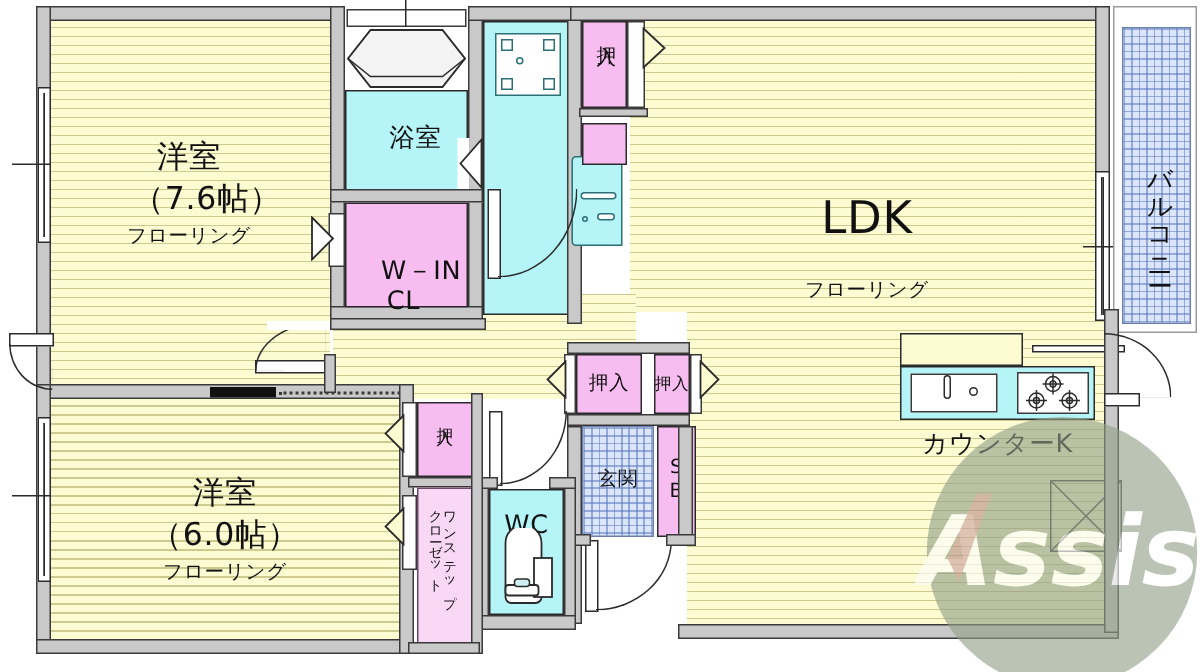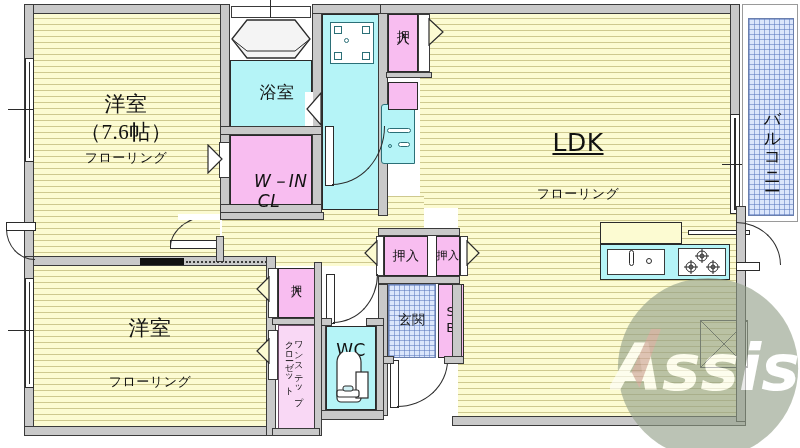--- a/index.html
+++ b/index.html
@@ -135,21 +135,21 @@
   <div class="floor" style="left:316px;top:196px;width:108px;height:70px;"></div>
   <div class="floor" style="left:222px;top:196px;width:110px;height:70px;"></div>
 
   <div class="wall" style="left:24px;top:4px;width:204px;height:10px;"></div>
   <div class="wall" style="left:24px;top:4px;width:10px;height:262px;"></div>
 
   <div class="win win-v" style="left:25px;top:58px;width:9px;height:104px;"></div>
   <div class="abs" style="left:8px;top:109px;width:26px;height:0;border-top:1px solid #2b2b2b;"></div>
 
   <div class="lbl big" style="left:58px;top:92px;width:136px;">洋室</div>
-  <div class="lbl big" style="left:48px;top:120px;width:156px;font-family:Liberation Serif, serif;">（7.6帖）</div>
+  <div class="lbl big" style="left:60px;top:120px;width:156px;">（7.6帖）</div>
   <div class="lbl sm" style="left:48px;top:150px;width:156px;">フローリング</div>
 
   <div class="wall" style="left:220px;top:4px;width:10px;height:210px;"></div>
   <div class="wall" style="left:312px;top:4px;width:10px;height:210px;"></div>
   <div class="wall" style="left:220px;top:204px;width:102px;height:10px;"></div>
 
   <div class="white-box" style="left:231px;top:6px;width:80px;height:12px;"></div>
   <div class="abs" style="left:270px;top:0px;width:0;height:18px;border-left:1px solid #2b2b2b;"></div>
 
   <div class="white-box" style="left:231px;top:18px;width:80px;height:42px;border:none;background:transparent;">
@@ -164,21 +164,21 @@
 
   <div class="white-box" style="left:305px;top:92px;width:8px;height:34px;border:none;background:#fff;">
     <svg width="18" height="34" viewBox="0 0 18 34" style="position:absolute;left:0;top:0;">
       <polygon points="16,1 2,17 16,33" fill="#fff" stroke="#2b2b2b" stroke-width="1.2"></polygon>
     </svg>
   </div>
 
   <div class="wall" style="left:220px;top:126px;width:102px;height:9px;"></div>
 
   <div class="pink" style="left:230px;top:135px;width:82px;height:70px;"></div>
-  <div class="lbl mid" style="left:230px;top:151px;width:78px;font-style:italic;">
+  <div class="lbl mid" style="left:230px;top:151px;width:78px;">
     <span>W－IN
 CL</span>
   </div>
 
   <div class="white-box" style="left:219px;top:142px;width:11px;height:36px;">
   </div>
   <svg width="18" height="30" viewBox="0 0 18 30" class="abs" style="left:206px;top:144px;">
     <polygon points="2,1 16,15 2,29" fill="#fff" stroke="#2b2b2b" stroke-width="1.2"></polygon>
   </svg>
 
@@ -207,21 +207,21 @@
   <div class="lbl-v sm" style="left:396px;top:20px;">押入</div>
   <div class="white-box" style="left:418px;top:14px;width:12px;height:58px;"></div>
   <svg width="16" height="28" viewBox="0 0 16 28" class="abs" style="left:428px;top:18px;">
     <polygon points="1,1 15,14 1,27" fill="#fcfbd2" stroke="#2b2b2b" stroke-width="1.2"></polygon>
   </svg>
   <div class="wall-thin" style="left:386px;top:72px;width:46px;height:6px;"></div>
 
   <div class="pink" style="left:388px;top:82px;width:30px;height:28px;"></div>
 
   <div class="wall" style="left:730px;top:4px;width:10px;height:210px;"></div>
-  <div class="lbl big" style="left:498px;top:128px;width:160px;font-size:25px;text-decoration:underline;">LDK</div>
+  <div class="lbl big" style="left:498px;top:128px;width:160px;font-size:30px;">LDK</div>
   <div class="lbl sm" style="left:498px;top:186px;width:160px;">フローリング</div>
 
   <div class="win win-v" style="left:730px;top:114px;width:10px;height:100px;"></div>
   <div class="abs" style="left:722px;top:164px;width:28px;height:0;border-top:1px solid #2b2b2b;"></div>
 
   <div class="wall-thin" style="left:742px;top:4px;width:56px;height:218px;background:#ffffff;border:1px solid #9a9a9a;"></div>
   <div class="tile" style="left:748px;top:18px;width:46px;height:198px;"></div>
   <div class="lbl-v mid" style="left:763px;top:100px;">バルコニー</div>
 
   <div class="abs" style="left:600px;top:222px;width:82px;height:22px;background:#fcfbd2;border:1px solid #2b2b2b;"></div>
@@ -240,20 +240,21 @@
       <circle cx="35" cy="19" r="5"></circle>
         <circle cx="35" cy="19" r="2"></circle>
       <line x1="24" y1="1" x2="24" y2="15"></line>
         <line x1="17" y1="8" x2="31" y2="8"></line>
       <line x1="13" y1="12" x2="13" y2="26"></line>
         <line x1="6" y1="19" x2="20" y2="19"></line>
       <line x1="35" y1="12" x2="35" y2="26"></line>
         <line x1="28" y1="19" x2="42" y2="19"></line>
     </g>
   </svg>
+  <div class="lbl mid" style="left:600px;top:286px;width:130px;">カウンターK</div>
 
   <div class="abs" style="left:700px;top:320px;width:48px;height:48px;border:1px solid #4a4a4a;background:transparent;"></div>
   <svg width="48" height="48" viewBox="0 0 48 48" class="abs" style="left:700px;top:320px;">
     <line x1="0" y1="0" x2="48" y2="48" stroke="#4a4a4a" stroke-width="1"></line>
     <line x1="48" y1="0" x2="0" y2="48" stroke="#4a4a4a" stroke-width="1"></line>
   </svg>
 
   <div class="wall" style="left:452px;top:416px;width:294px;height:10px;"></div>
   <div class="wall" style="left:736px;top:206px;width:10px;height:216px;"></div>
 
@@ -312,20 +313,21 @@
   <div class="dark-bar" style="left:140px;top:258px;width:44px;height:7px;"></div>
   <div class="dotted" style="left:186px;top:261px;width:84px;"></div>
   <div class="wall" style="left:24px;top:256px;width:10px;height:180px;"></div>
   <div class="wall" style="left:24px;top:426px;width:252px;height:10px;"></div>
   <div class="wall" style="left:266px;top:256px;width:10px;height:180px;"></div>
 
   <div class="win win-v" style="left:25px;top:278px;width:9px;height:110px;"></div>
   <div class="abs" style="left:8px;top:330px;width:26px;height:0;border-top:1px solid #2b2b2b;"></div>
 
   <div class="lbl big" style="left:82px;top:316px;width:136px;">洋室</div>
+  <div class="lbl big" style="left:72px;top:344px;width:156px;">（6.0帖）</div>
   <div class="lbl sm" style="left:72px;top:374px;width:156px;">フローリング</div>
 
   <div class="leaf" style="left:170px;top:240px;width:46px;height:7px;"></div>
   <div class="arc arc-tl" style="left:170px;top:214px;width:46px;height:32px;"></div>
 
   <div class="leaf" style="left:6px;top:222px;width:28px;height:7px;"></div>
   <div class="arc arc-bl" style="left:6px;top:229px;width:28px;height:30px;"></div>
 
   <div class="pink" style="left:278px;top:268px;width:38px;height:50px;"></div>
   <div class="lbl-v xs" style="left:290px;top:276px;">押入</div>

